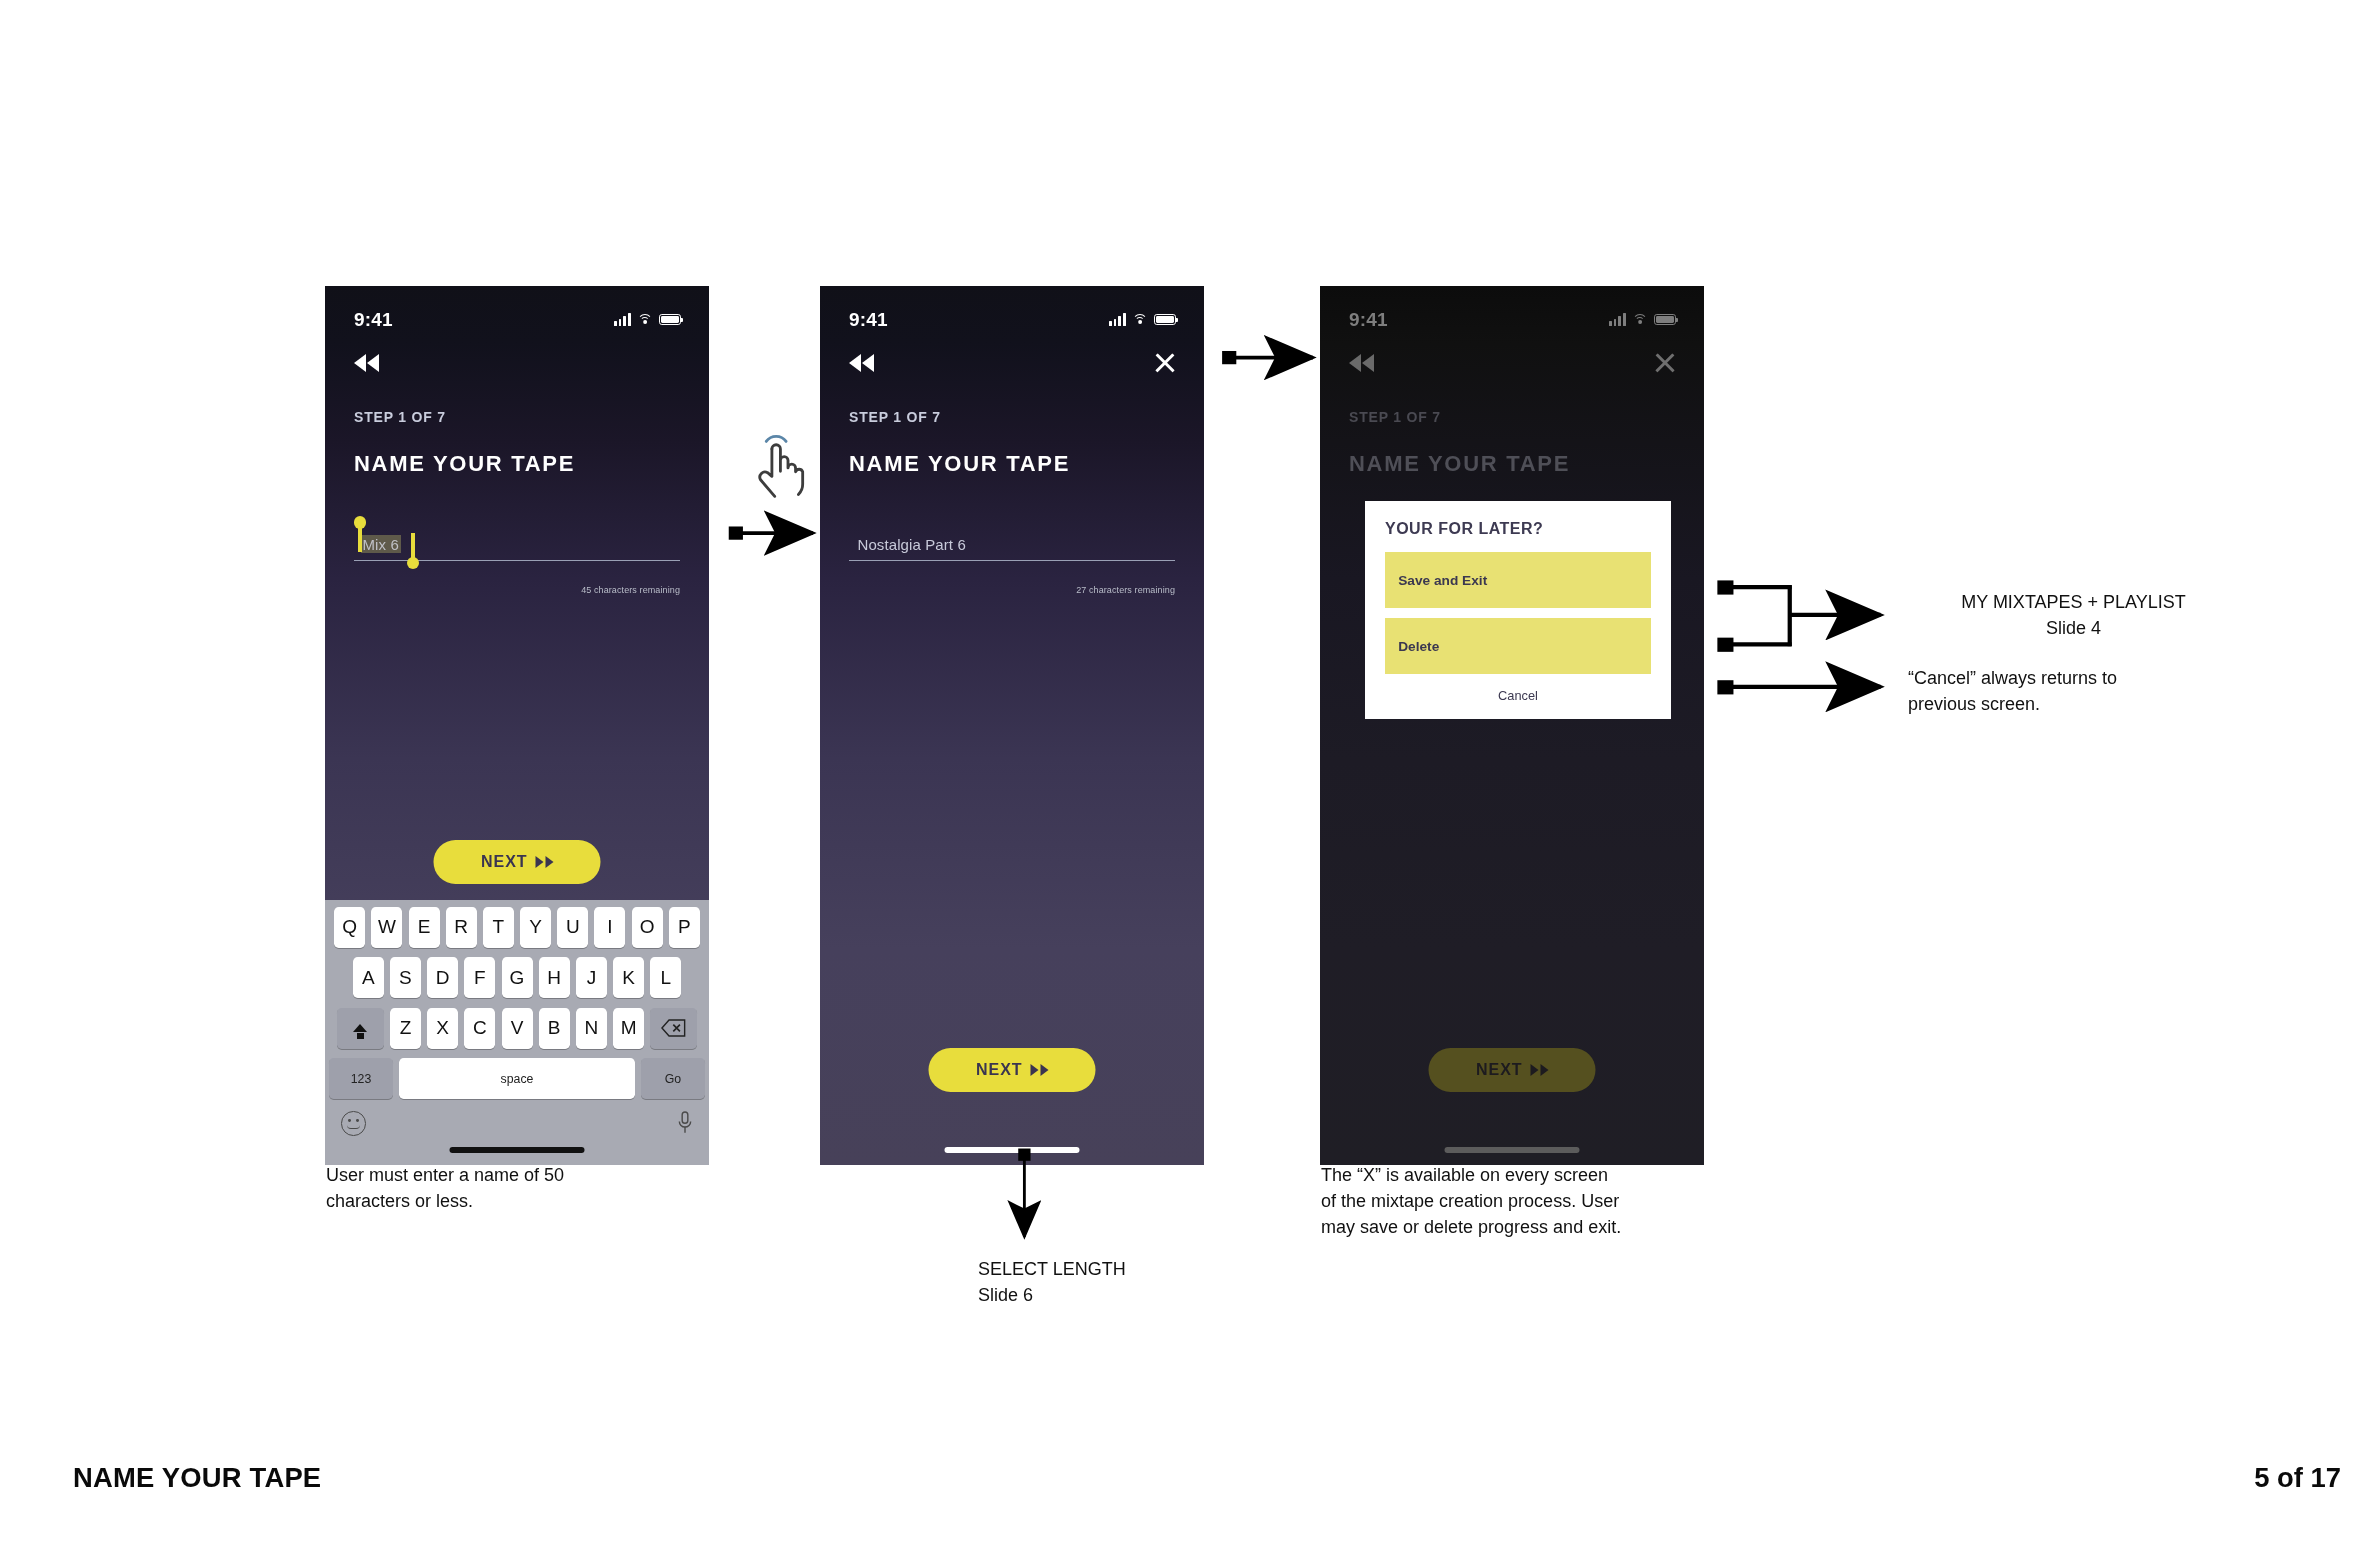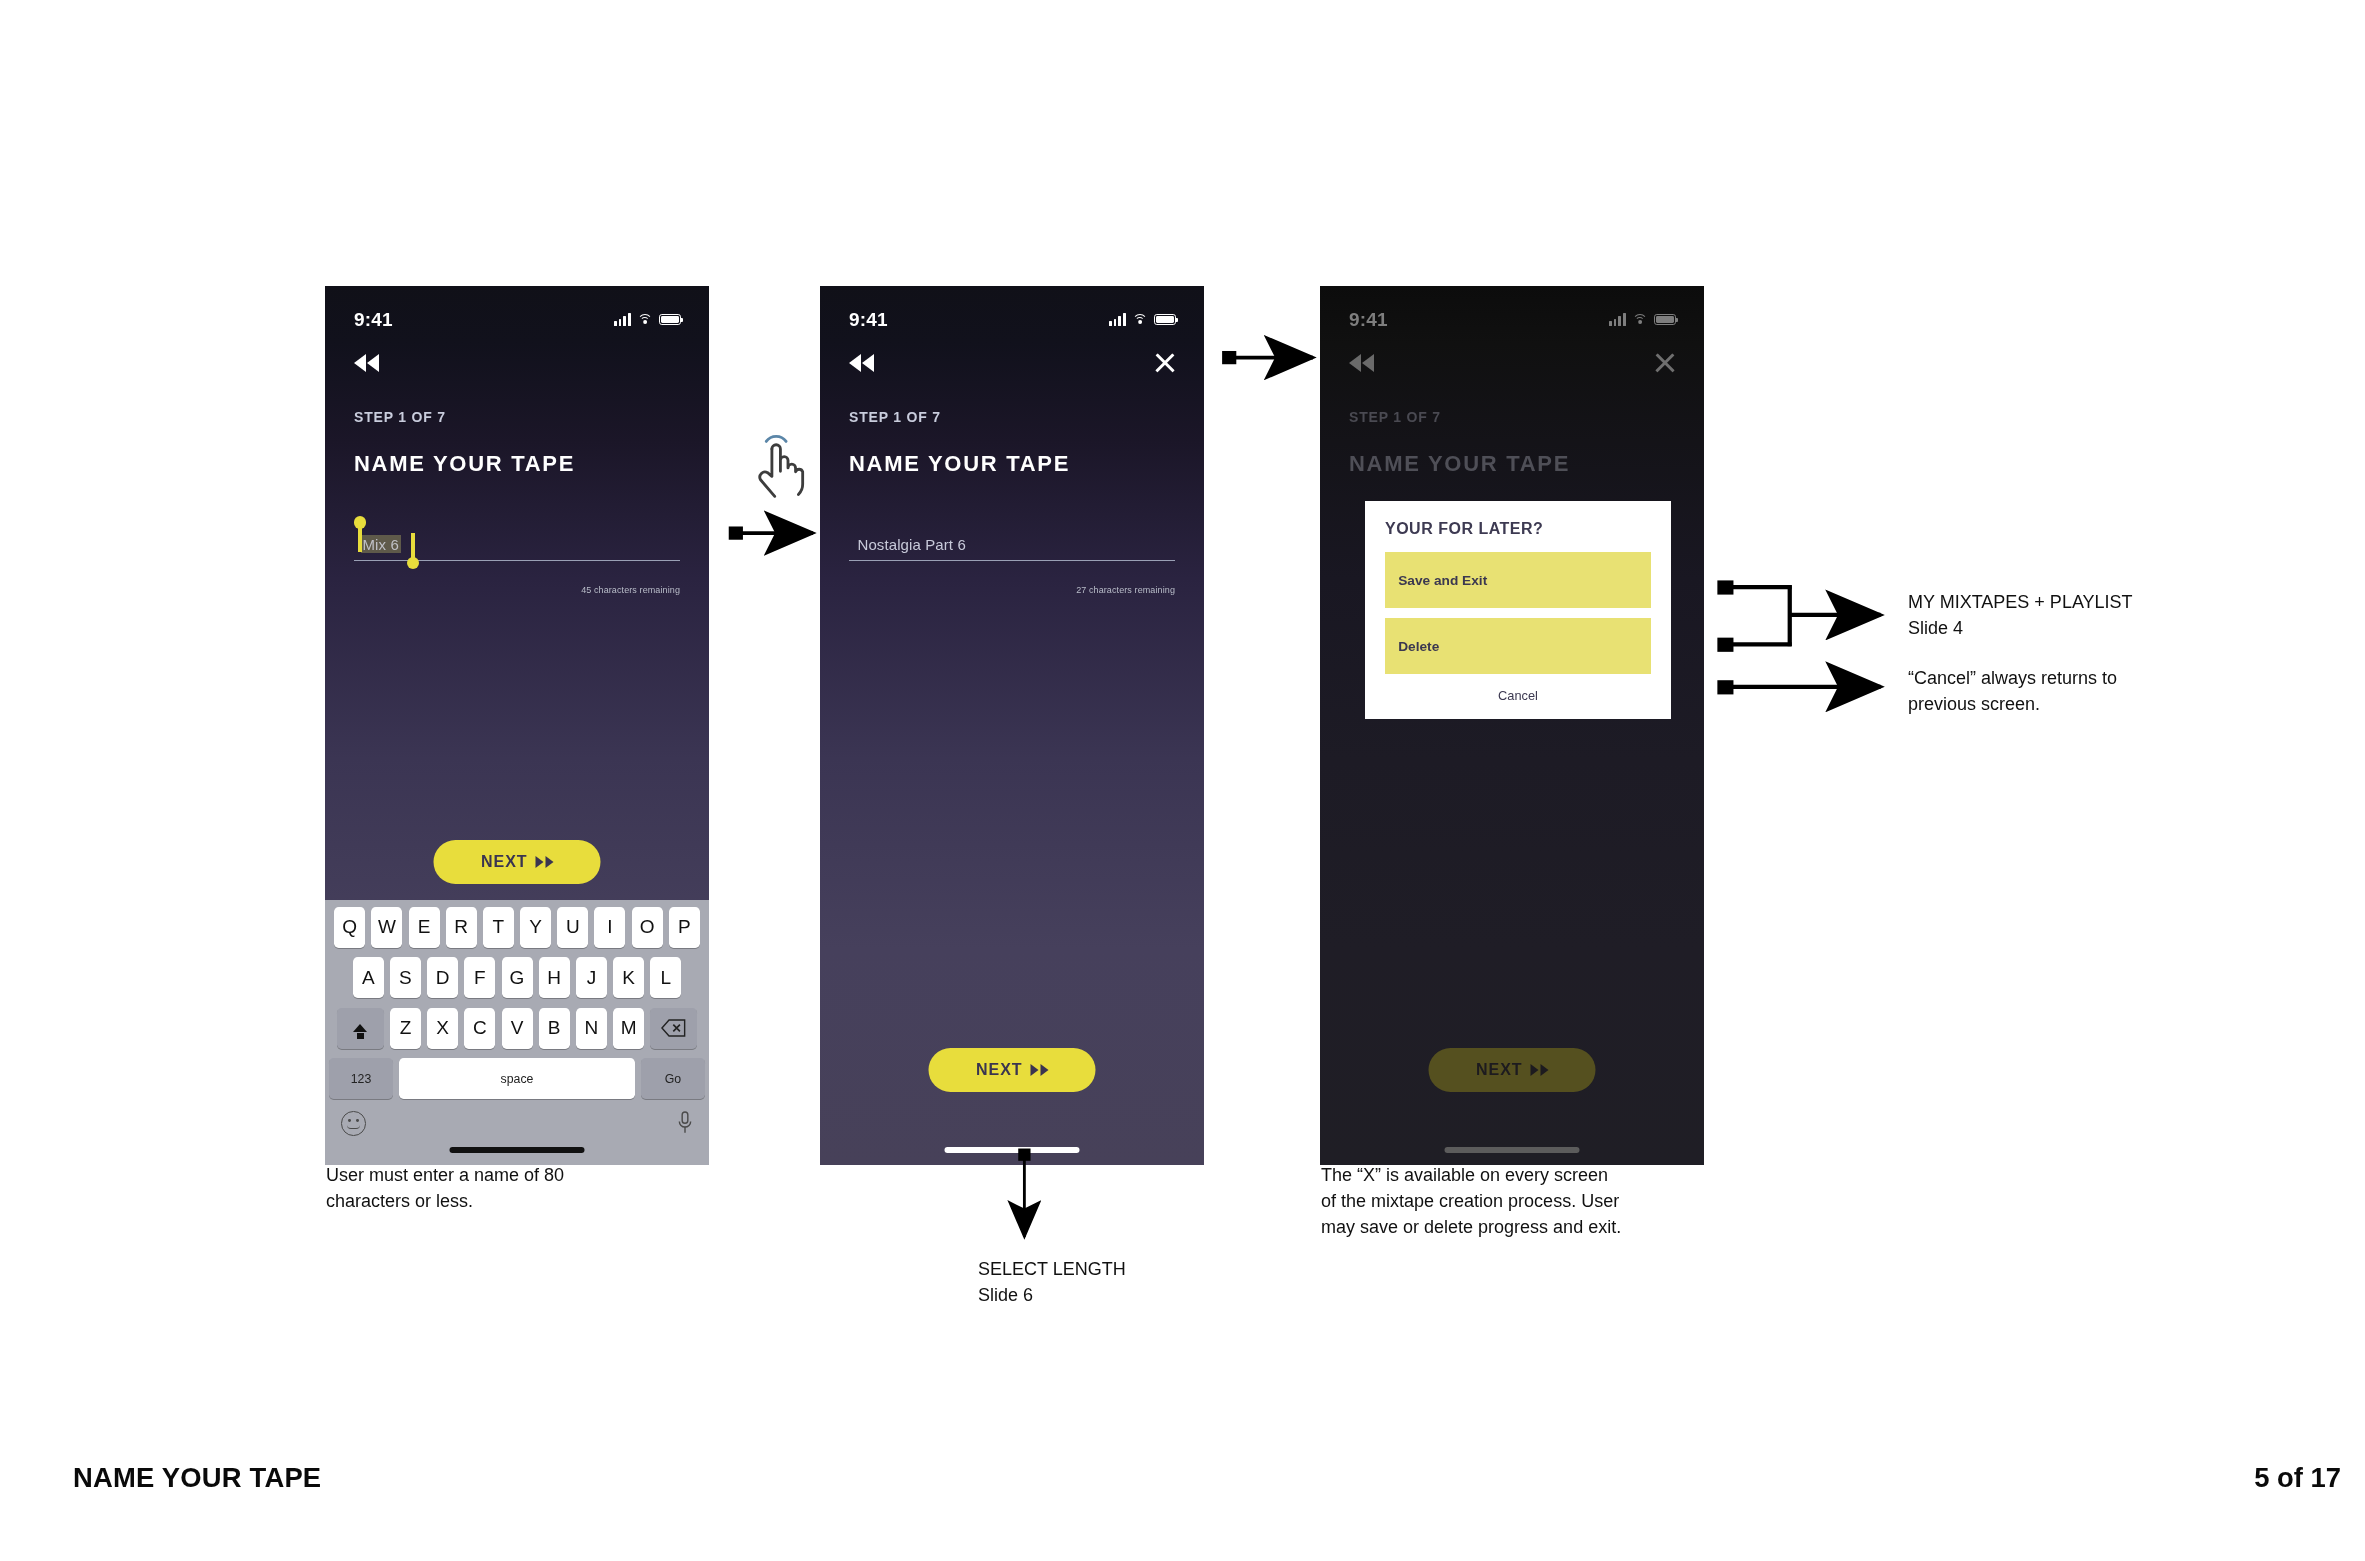--- a/index.html
+++ b/index.html
@@ -457,33 +457,33 @@
 
   <div style="position:absolute; left:748px; top:431px; width:62px; height:71px;">
     <svg viewBox="0 0 130 150" width="62" height="71">
       <path d="M38 22 a26 26 0 0 1 42 0" fill="none" stroke="#5b86a8" stroke-width="6" stroke-linecap="round"></path>
       <path d="M50 38 a9 9 0 0 1 18 0 L68 85 L68 62 a8 8 0 0 1 16 0 L84 78 a8 8 0 0 1 16 0 L100 86 a8 8 0 0 1 15 0
                L115 112 a30 30 0 0 1 -9 22" fill="none" stroke="#3d3d3d" stroke-width="6" stroke-linejoin="round" stroke-linecap="round"></path>
       <path d="M50 38 L50 96 L41 88 a11 11 0 0 0 -15 15 L56 138" fill="none" stroke="#3d3d3d" stroke-width="6" stroke-linejoin="round" stroke-linecap="round"></path>
     </svg>
   </div>
 
-  <div class="ann" style="left:326px; top:1162px; width:360px; white-space:pre-line;">User must enter a name of 80
+  <div class="ann" style="left:326px; top:1162px; width:360px; white-space:pre-line;">User must enter a name of 50
 characters or less.</div>
 
   <div class="ann" style="left:1321px; top:1162px; width:426px; white-space:pre-line;">The “X” is available on every screen
 of the mixtape creation process. User
 may save or delete progress and exit.</div>
 
   <div class="ann" style="left:978px; top:1256px; width:293px;">
     <div>SELECT LENGTH</div>
     <div>Slide 6</div>
   </div>
 
-  <div class="ann" style="left:1908px; top:589px; width:331px;">
+  <div class="ann" style="left:1908px; top:589px; width:331px;text-align:center;">
     <div>MY MIXTAPES + PLAYLIST</div>
     <div>Slide 4</div>
   </div>
 
   <div class="ann" style="left:1908px; top:665px; width:341px; white-space:pre-line;">“Cancel” always returns to
 previous screen.</div>
 
   <div class="footer-title">NAME YOUR TAPE</div>
   <div class="footer-page">5 of 17</div>
 

